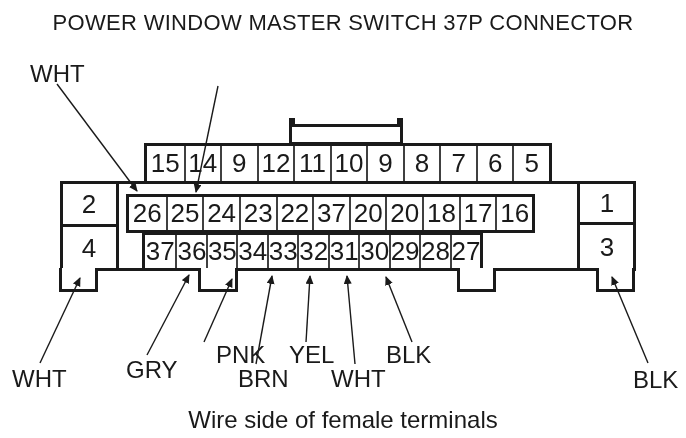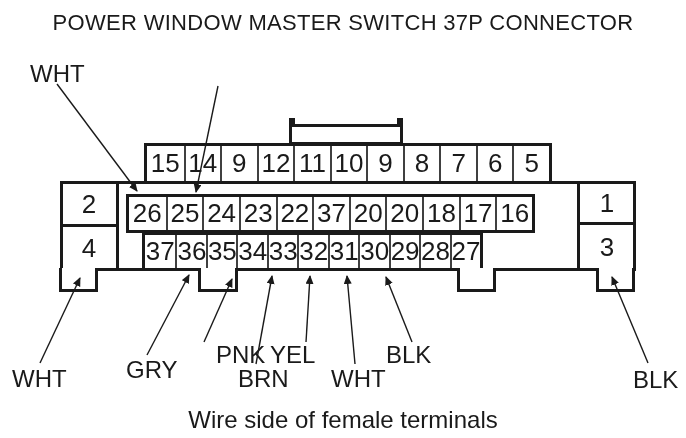--- a/index.html
+++ b/index.html
@@ -124,20 +124,20 @@
       <line x1="355" y1="364" x2="347" y2="276" marker-end="url(#ah)"></line>
       <line x1="412" y1="342" x2="386" y2="277" marker-end="url(#ah)"></line>
       <line x1="648" y1="363" x2="612" y2="277" marker-end="url(#ah)"></line>
     </g>
   </svg>
 
   <div class="abs wire-label" style="left:12px;top:365px;">WHT</div>
   <div class="abs wire-label" style="left:126px;top:356px;">GRY</div>
   <div class="abs wire-label" style="left:192px;top:341px;margin-left:24px;">PNK</div>
   <div class="abs wire-label" style="left:238px;top:365px;">BRN</div>
-  <div class="abs wire-label" style="left:270px;top:341px;">YEL</div>
+  <div class="abs wire-label" style="left:289px;top:341px;">YEL</div>
   <div class="abs wire-label" style="left:331px;top:365px;">WHT</div>
   <div class="abs wire-label" style="left:386px;top:341px;">BLK</div>
   <div class="abs wire-label" style="left:633px;top:366px;">BLK</div>
 
   <div class="abs" id="caption">Wire side of female terminals</div>
 
 </div>
 
 </body></html>

